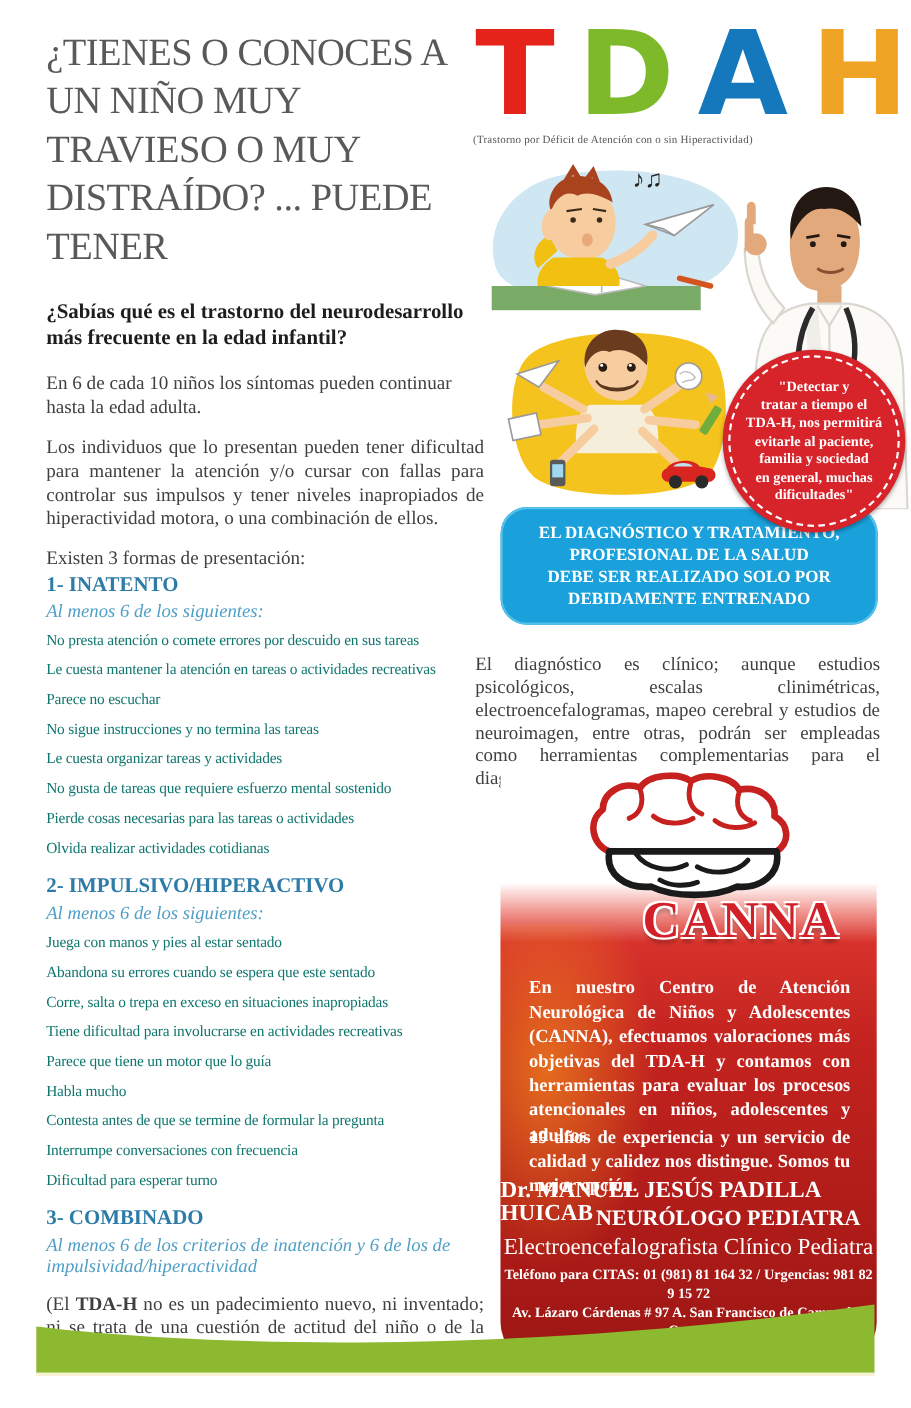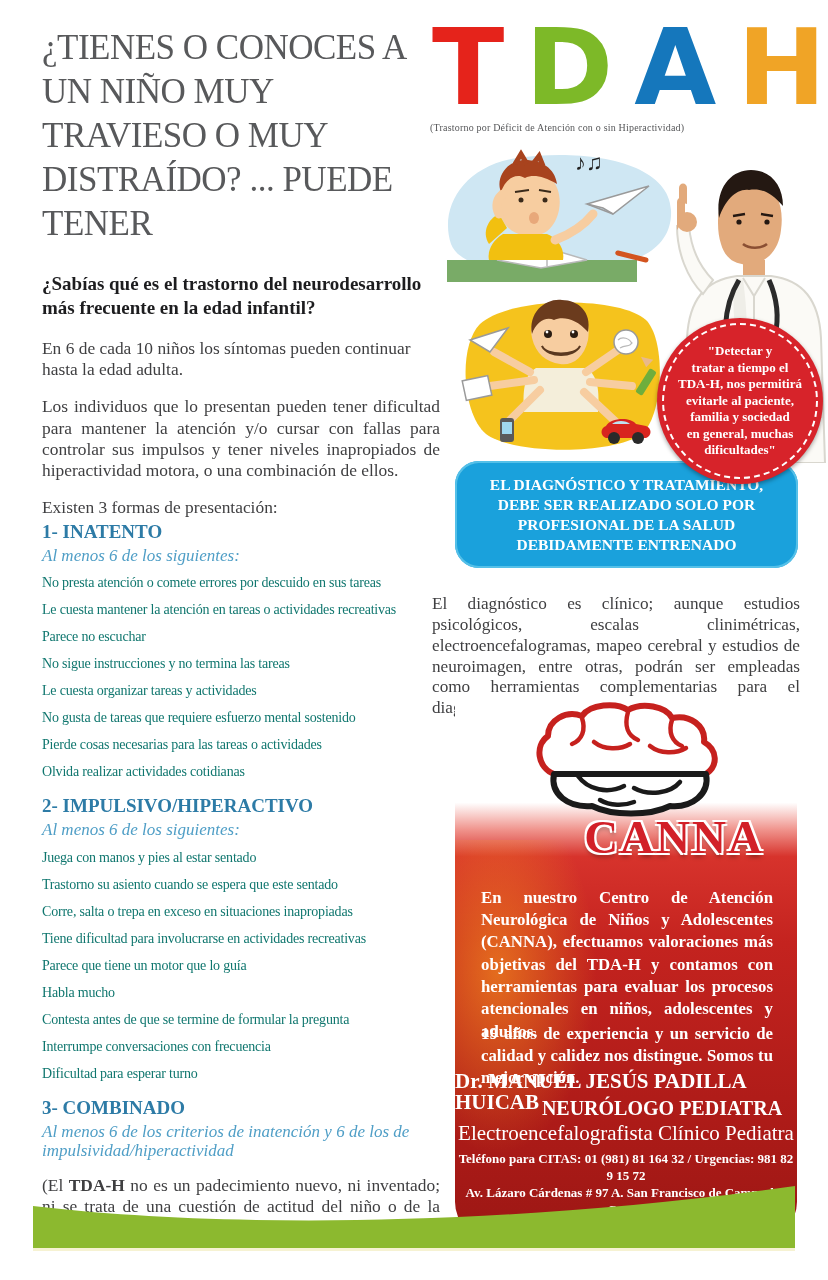--- a/index.html
+++ b/index.html
@@ -97,21 +97,21 @@
       <li>Le cuesta organizar tareas y actividades</li>
       <li>No gusta de tareas que requiere esfuerzo mental sostenido</li>
       <li>Pierde cosas necesarias para las tareas o actividades</li>
       <li>Olvida realizar actividades cotidianas</li>
     </ul>
 
     <h3 class="sec-head">2- IMPULSIVO/HIPERACTIVO</h3>
     <p class="sec-sub">Al menos 6 de los siguientes:</p>
     <ul class="symptoms">
       <li>Juega con manos y pies al estar sentado</li>
-      <li>Trastorno su asiento cuando se espera que este sentado</li>
+      <li>Abandona su errores cuando se espera que este sentado</li>
       <li>Corre, salta o trepa en exceso en situaciones inapropiadas</li>
       <li>Tiene dificultad para involucrarse en actividades recreativas</li>
       <li>Parece que tiene un motor que lo guía</li>
       <li>Habla mucho</li>
       <li>Contesta antes de que se termine de formular la pregunta</li>
       <li>Interrumpe conversaciones con frecuencia</li>
       <li>Dificultad para esperar turno</li>
     </ul>
 
     <h3 class="sec-head">3- COMBINADO</h3>
@@ -209,22 +209,22 @@
     <div>tratar a tiempo el</div>
     <div>TDA-H, nos permitirá</div>
     <div>evitarle al paciente,</div>
     <div>familia y sociedad</div>
     <div>en general, muchas</div>
     <div>dificultades"</div>
   </div>
 
   <div class="blue-box">
     <div>EL DIAGNÓSTICO Y TRATAMIENTO,</div>
+    <div>PROFESIONAL DE LA SALUD</div>
     <div>DEBE SER REALIZADO  SOLO POR</div>
-    <div>PROFESIONAL DE LA SALUD</div>
     <div>DEBIDAMENTE ENTRENADO</div>
   </div>
 
   <p class="diag-p">El diagnóstico es clínico;  aunque estudios psicológicos, escalas clinimétricas, electroencefalogramas, mapeo cerebral y  estudios de neuroimagen, entre otras,  podrán ser empleadas como herramientas complementarias para el diagnóstico, evolución y tratamiento.</p>
 
   <div class="canna-panel">
     <div class="flame"></div>
     <svg class="brain-wrap" width="204" height="118" viewBox="0 0 204 118">
       <path d="M30,72 C14,66 10,44 24,34 C24,18 42,8 58,14 C66,2 92,0 104,8 C118,0 142,4 148,16 C166,12 182,24 180,40 C194,48 194,64 182,72 Z" fill="#ffffff" stroke="#c6211e" stroke-width="6" stroke-linejoin="round"></path>
       <path d="M30,72 C26,92 44,106 68,104 C88,114 126,114 146,104 C168,106 186,92 182,72 Z" fill="#ffffff" stroke="#1a1a1a" stroke-width="6" stroke-linejoin="round"></path>

